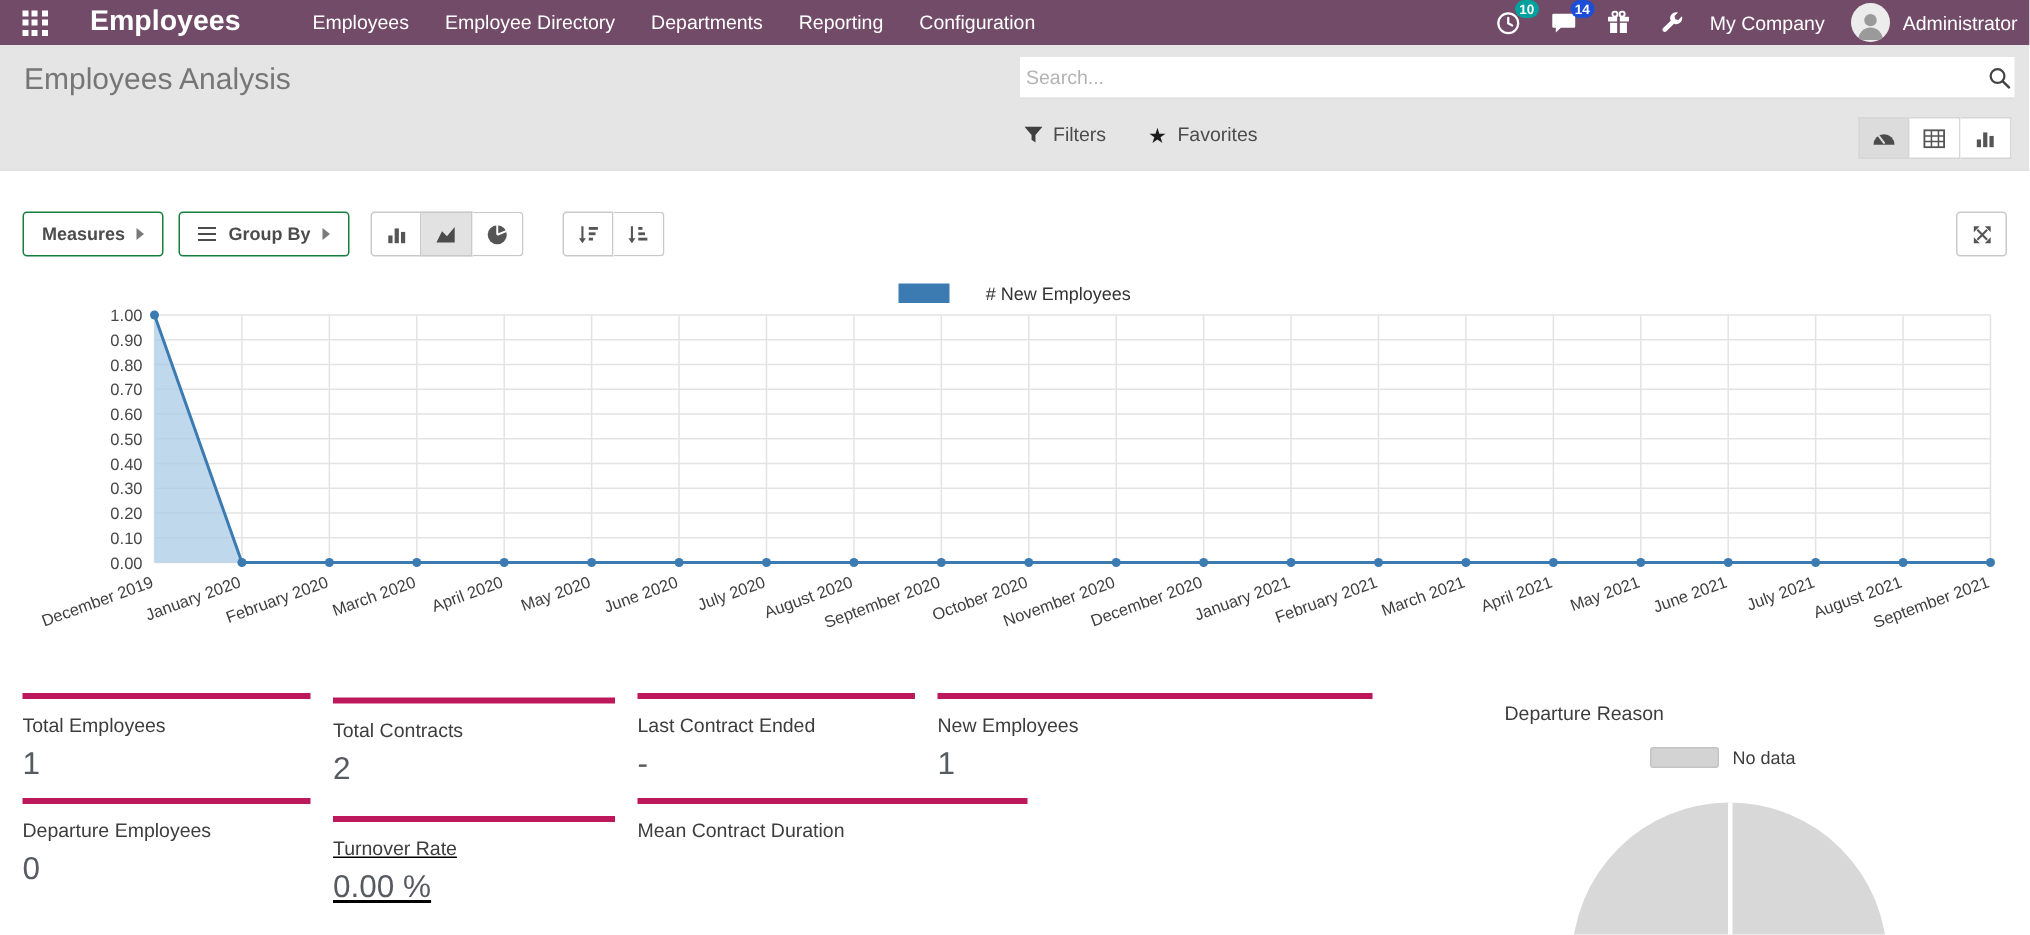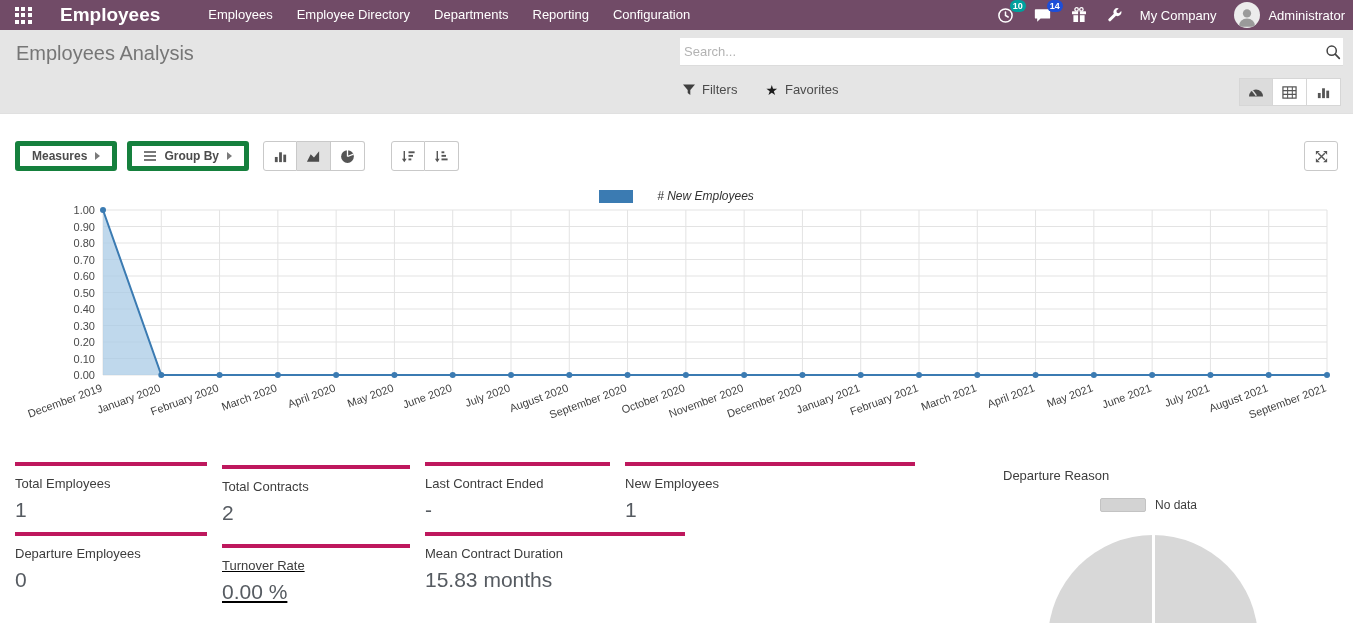--- a/index.html
+++ b/index.html
@@ -35,38 +35,38 @@
   .filter-item { display:flex; align-items:center; gap:7px; font-size:13px; color:#4c4c4c; cursor:pointer; }
   .star { font-size:14px; color:#1c1c1c; line-height:1; }
   .view-switcher { position:absolute; right:12px; top:48px; display:flex; }
   .view-btn { width:34px; height:28px; border:1px solid #d6d6d6; background:#fff; display:flex;
     align-items:center; justify-content:center; cursor:pointer; }
   .view-btn + .view-btn { border-left:none; }
   .view-btn.active { background:#dcdcdc; }
 
   
   .toolbar { display:flex; align-items:center; margin:27px 15px 0 15px; }
-  .btn { height:30px; border:5px solid #15803d; background:#fff; border-radius:3px; color:#4c4c4c;
+  .btn { height:30px; border:1px solid #15803d; background:#fff; border-radius:3px; color:#4c4c4c;
     font-size:12px; font-weight:bold; display:inline-flex; align-items:center; gap:8px; padding:0 12px;
     cursor:pointer; font-family:"Liberation Sans",sans-serif; }
   .caret-right { width:0; height:0; border-top:4px solid transparent; border-bottom:4px solid transparent;
     border-left:5px solid #7a7a7a; display:inline-block; }
   .btn-group { display:inline-flex; margin-left:14px; }
   .btn-group .ibtn { width:34px; height:30px; border:1px solid #c9c9c9; background:#fff; display:flex;
     align-items:center; justify-content:center; cursor:pointer; }
   .btn-group .ibtn + .ibtn { border-left:none; }
   .btn-group .ibtn:first-child { border-radius:3px 0 0 3px; }
   .btn-group .ibtn:last-child { border-radius:0 3px 3px 0; }
   .btn-group .ibtn.active { background:#e2e2e2; }
   .sort-group { margin-left:26px; }
   .expand-btn { margin-left:auto; width:34px; height:30px; border:1px solid #c9c9c9; border-radius:3px;
     background:#fff; display:flex; align-items:center; justify-content:center; cursor:pointer; }
 
   
-  .legend { display:flex; align-items:flex-end; justify-content:center; gap:24px; margin-top:18px;font-style:italic; }
+  .legend { display:flex; align-items:flex-start; justify-content:center; gap:24px; margin-top:18px; }
   .legend-swatch { width:34px; height:13px; background:#1f77b4; }
   .legend-label { font-size:12px; color:#333; }
   #chart-svg { display:block; margin-top:2px; }
   #chart-svg text { font-family:"Liberation Sans",sans-serif; font-size:11px; fill:#484848; }
   #chart-svg text.xtick { font-size:11px; fill:#3f3f3f; }
 
   
   .stat { position:absolute; border-top:4px solid #be185d; padding-top:10px; }
   .stat-label { font-size:13px; color:#3d3d3d; }
   .stat-value { font-size:21px; color:#565b61; margin-top:7px; }
@@ -371,21 +371,20 @@
 <div class="stat" style="left:15px; top:532px; width:192px;">
   <div class="stat-label">Departure Employees</div>
   <div class="stat-value">0</div>
 </div>
 <div class="stat" style="left:222px; top:544px; width:188px;text-decoration:underline;">
   <div class="stat-label">Turnover Rate</div>
   <div class="stat-value">0.00 %</div>
 </div>
 <div class="stat" style="left:425px; top:532px; width:260px;">
   <div class="stat-label">Mean Contract Duration</div>
-  <div class="stat-value">15.83 months</div>
 </div>
 
 <div class="dep-label">Departure Reason</div>
 <div class="dep-legend">
   <span class="dep-swatch"></span>
   <span class="dep-legend-label">No data</span>
 </div>
 <div class="pie" style="background: rgb(216, 216, 216);">
   <div class="divider"></div>
 </div>

